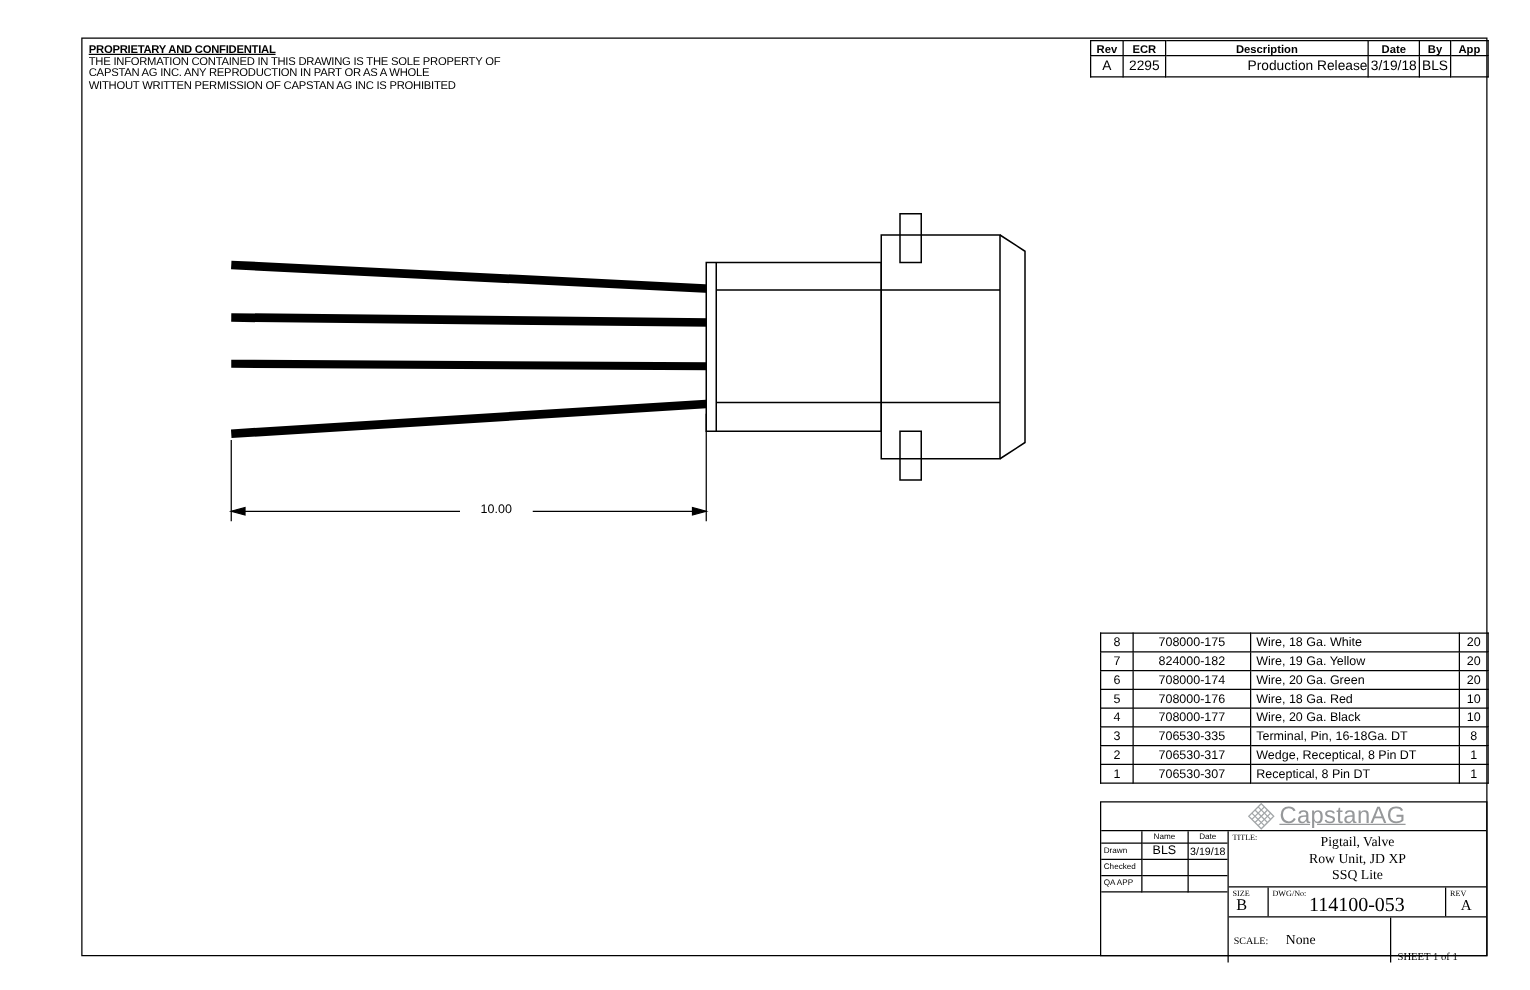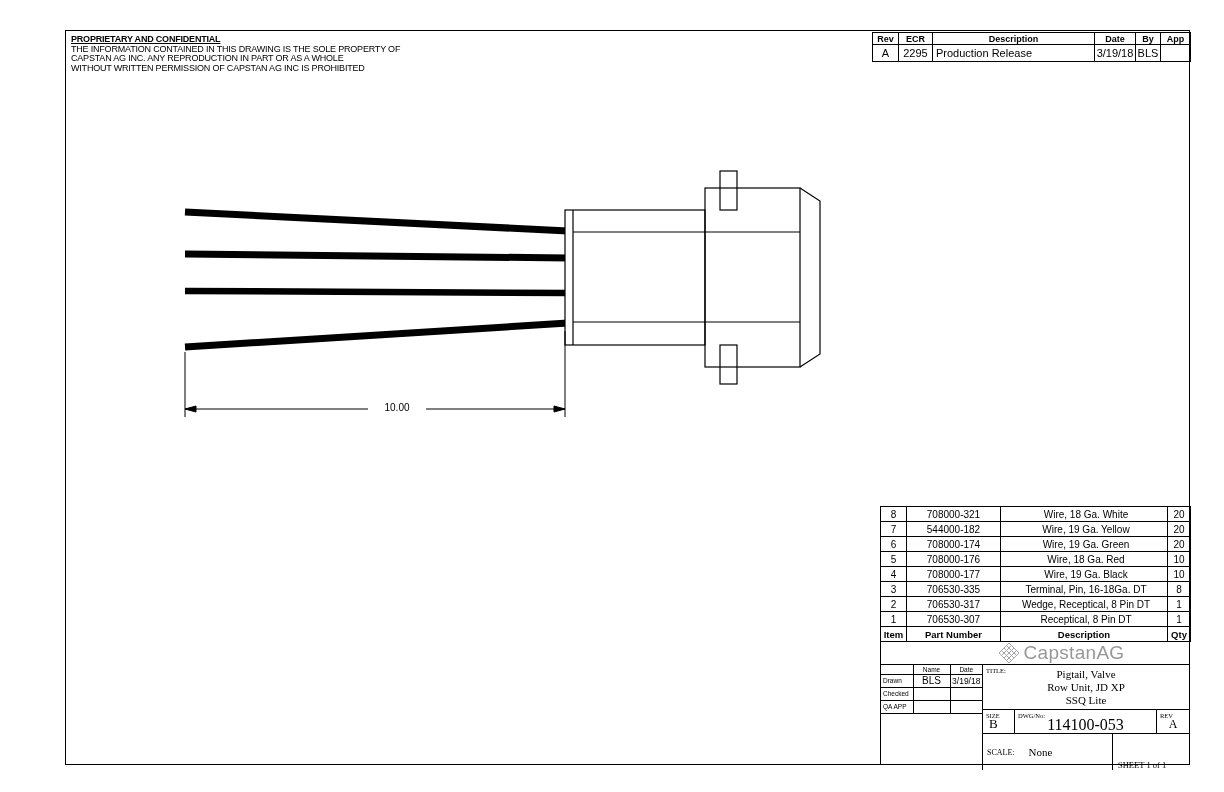--- a/index.html
+++ b/index.html
@@ -12,38 +12,38 @@
   .proprietary { position:absolute; left:71px; top:35px; font-size:9px; line-height:9.6px; letter-spacing:-0.2px; }
   .prop-title { font-weight:bold;text-decoration:underline; }
 
   table { border-collapse:collapse; table-layout:fixed; }
   td { border:1px solid #000; overflow:hidden; white-space:nowrap; vertical-align:middle; }
 
   
   .rev-table { position:absolute; left:872px; top:32px; }
   .rev-table tr.head td { font-size:9px; font-weight:bold; text-align:center; height:12px; }
   .rev-table tr.data td { font-size:11px; height:17px; text-align:center; }
-  .rev-table tr.data td.desc { text-align:left; padding-left:3px; }
+  .rev-table tr.data td.desc { text-align:right; padding-left:3px; }
 
   
   .drawing { position:absolute; left:0; top:0; width:1224px; height:792px; }
   .dim-label { position:absolute; left:368px; top:402px; width:58px; text-align:center; font-size:10px; background:#fff; }
   .wire-legend { position:absolute; left:843px; top:216px; font-size:10px; line-height:12.7px; }
 
   
   .bom-table { position:absolute; left:880px; top:506px; }
   .bom-table td { font-size:10px; height:15px; text-align:center; }
-  .bom-table td.desc { text-align:center; padding-left:4px; }
+  .bom-table td.desc { text-align:left; padding-left:4px; }
   .bom-table tr.head td { font-weight:bold; font-size:9.5px; }
 
   
   .title-block { position:absolute; left:880px; top:641px; width:310px; height:124px; border:1px solid #000; display:flex; flex-direction:column; }
   .tb-logo { height:33px; border-bottom:1px solid #000; display:flex; align-items:center; justify-content:center; }
   .tb-logo-inner { display:flex; align-items:center; gap:4px; position:relative; left:26px; }
-  .logo-text { font-size:19px; color:#96989a; letter-spacing:0.3px; }
+  .logo-text { font-size:19px; color:#96989a; letter-spacing:0.3px;text-decoration:underline; }
   .tb-body { flex:1; display:flex; }
   .tb-left { width:102px; border-right:1px solid #000; }
   .sign-table { width:101px; }
   .sign-table td { border:none; border-bottom:1px solid #000; }
   .sign-table td.divr { border-right:1px solid #000; }
   .sign-table tr.shead td { font-size:6.5px; height:9px; text-align:center; }
   .sign-table td.role { font-size:6.5px; padding-left:2px; height:13px; }
   .sign-table td.nm { font-size:10px; text-align:center; }
   .sign-table td.dt { font-size:8.5px; text-align:center; }
   .tb-right { flex:1; display:flex; flex-direction:column;font-family:Liberation Serif, serif; }
@@ -141,71 +141,65 @@
   <table class="bom-table">
     <colgroup>
       <col style="width:26px">
         <col style="width:94px">
         <col style="width:167px">
         <col style="width:23px">
     </colgroup>
     <tbody>
         <tr>
       <td>8</td>
-      <td>708000-321</td>
+      <td>708000-175</td>
       <td class="desc">Wire, 18 Ga. White</td>
       <td>20</td>
     </tr>
     <tr>
       <td>7</td>
-      <td>544000-182</td>
+      <td>824000-182</td>
       <td class="desc">Wire, 19 Ga. Yellow</td>
       <td>20</td>
     </tr>
     <tr>
       <td>6</td>
       <td>708000-174</td>
-      <td class="desc">Wire, 19 Ga. Green</td>
+      <td class="desc">Wire, 20 Ga. Green</td>
       <td>20</td>
     </tr>
     <tr>
       <td>5</td>
       <td>708000-176</td>
       <td class="desc">Wire, 18 Ga. Red</td>
       <td>10</td>
     </tr>
     <tr>
       <td>4</td>
       <td>708000-177</td>
-      <td class="desc">Wire, 19 Ga. Black</td>
+      <td class="desc">Wire, 20 Ga. Black</td>
       <td>10</td>
     </tr>
     <tr>
       <td>3</td>
       <td>706530-335</td>
       <td class="desc">Terminal, Pin, 16-18Ga. DT</td>
       <td>8</td>
     </tr>
     <tr>
       <td>2</td>
       <td>706530-317</td>
       <td class="desc">Wedge, Receptical, 8 Pin DT</td>
       <td>1</td>
     </tr>
     <tr>
       <td>1</td>
       <td>706530-307</td>
       <td class="desc">Receptical, 8 Pin DT</td>
       <td>1</td>
-    </tr>
-    <tr class="head">
-      <td>Item</td>
-      <td>Part Number</td>
-      <td>Description</td>
-      <td>Qty</td>
     </tr>
   </tbody>
     </table>
 
   <div class="title-block">
     <div class="tb-logo">
       <div class="tb-logo-inner">
         <svg width="22" height="22" viewBox="0 0 22 22">
           <g fill="none" stroke="#a3a7a9" stroke-width="1">
             <path d="M11,1 L21,11 L11,21 L1,11 Z"></path>

